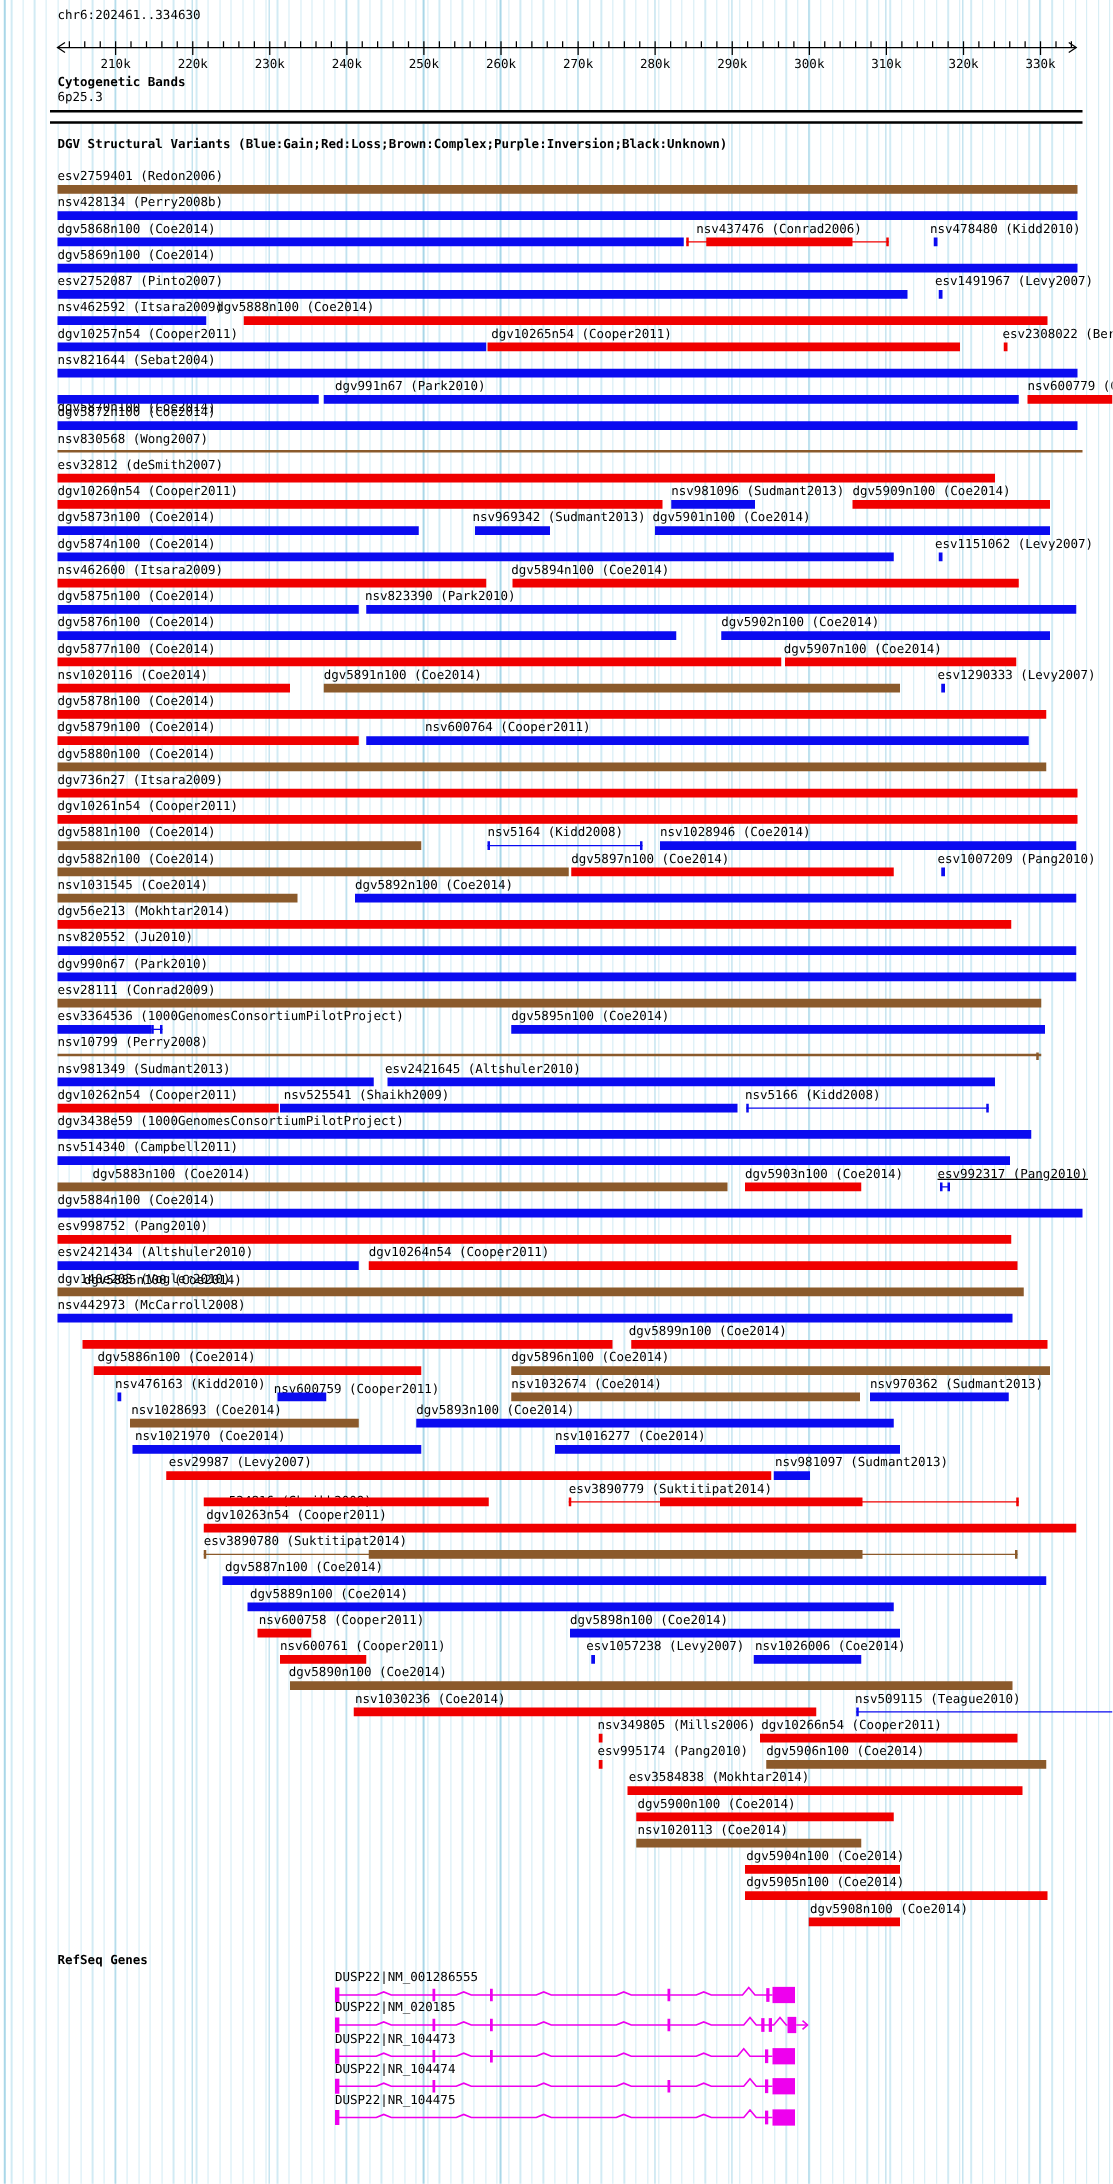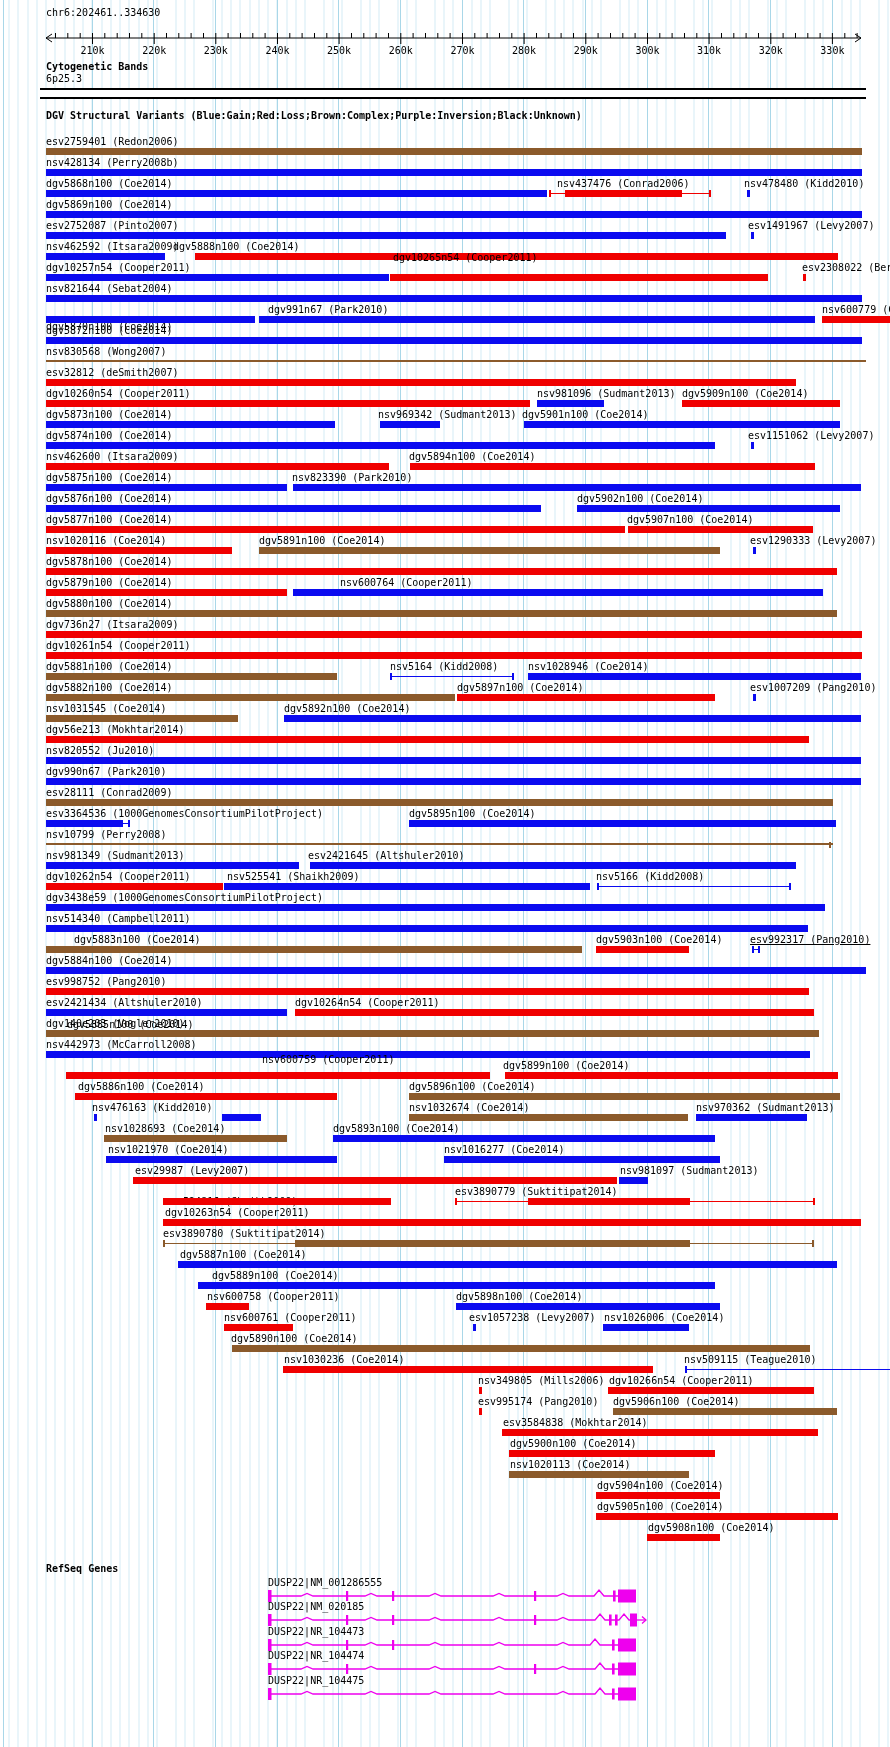--- a/index.html
+++ b/index.html
@@ -160,21 +160,21 @@
       </div>
       <div>
         <div class="lbl" style="left: 46px; top: 242px;">nsv462592 (Itsara2009)</div>
         <div class="abs" style="left: 46px; top: 253px; width: 119px; height: 7px; background: rgb(11, 11, 240);"></div>
         <div class="lbl" style="left: 173px; top: 242px;">dgv5888n100 (Coe2014)</div>
         <div class="abs" style="left: 195px; top: 253px; width: 643px; height: 7px; background: rgb(240, 0, 0);"></div>
       </div>
       <div>
         <div class="lbl" style="left: 46px; top: 263px;">dgv10257n54 (Cooper2011)</div>
         <div class="abs" style="left: 46px; top: 274px; width: 343px; height: 7px; background: rgb(11, 11, 240);"></div>
-        <div class="lbl" style="left: 393px; top: 253px;">dgv10265n54 (Cooper2011)</div>
+        <div class="lbl" style="left: 393px; top: 263px;">dgv10265n54 (Cooper2011)</div>
         <div class="abs" style="left: 390px; top: 274px; width: 378px; height: 7px; background: rgb(240, 0, 0);"></div>
         <div class="lbl" style="left: 802px; top: 263px;">esv2308022 (Ber</div>
         <div class="abs" style="left: 803px; top: 274px; width: 3px; height: 7px; background: rgb(240, 0, 0);"></div>
       </div>
       <div>
         <div class="lbl" style="left: 46px; top: 284px;">nsv821644 (Sebat2004)</div>
         <div class="abs" style="left: 46px; top: 295px; width: 816px; height: 7px; background: rgb(11, 11, 240);"></div>
       </div>
       <div>
         <div class="lbl" style="left: 46px; top: 322px;">dgv5870n100 (Coe2014)</div>
@@ -390,21 +390,21 @@
       </div>
       <div>
         <div class="lbl" style="left: 78px; top: 1082px;">dgv5886n100 (Coe2014)</div>
         <div class="abs" style="left: 75px; top: 1093px; width: 262px; height: 7px; background: rgb(240, 0, 0);"></div>
         <div class="lbl" style="left: 409px; top: 1082px;">dgv5896n100 (Coe2014)</div>
         <div class="abs" style="left: 409px; top: 1093px; width: 431px; height: 7px; background: rgb(139, 90, 43);"></div>
       </div>
       <div>
         <div class="lbl" style="left: 92px; top: 1103px;">nsv476163 (Kidd2010)</div>
         <div class="abs" style="left: 94px; top: 1114px; width: 3px; height: 7px; background: rgb(11, 11, 240);"></div>
-        <div class="lbl" style="left: 219px; top: 1055px; margin-left: 43px;">nsv600759 (Cooper2011)</div>
+        <div class="lbl" style="left: 219px; top: 1107px;">nsv600759 (Cooper2011)</div>
         <div class="abs" style="left: 222px; top: 1114px; width: 39px; height: 7px; background: rgb(11, 11, 240);"></div>
         <div class="lbl" style="left: 409px; top: 1103px;">nsv1032674 (Coe2014)</div>
         <div class="abs" style="left: 409px; top: 1114px; width: 279px; height: 7px; background: rgb(139, 90, 43);"></div>
         <div class="lbl" style="left: 696px; top: 1103px;">nsv970362 (Sudmant2013)</div>
         <div class="abs" style="left: 696px; top: 1114px; width: 111px; height: 7px; background: rgb(11, 11, 240);"></div>
       </div>
       <div>
         <div class="lbl" style="left: 105px; top: 1124px;">nsv1028693 (Coe2014)</div>
         <div class="abs" style="left: 104px; top: 1135px; width: 183px; height: 7px; background: rgb(139, 90, 43);"></div>
         <div class="lbl" style="left: 333px; top: 1124px;">dgv5893n100 (Coe2014)</div>
@@ -440,21 +440,21 @@
         <div class="abs" style="left: 163px; top: 1243px; width: 651px; height: 1px; background: rgb(139, 90, 43);"></div>
         <div class="abs" style="left: 163px; top: 1240px; width: 2px; height: 7px; background: rgb(139, 90, 43);"></div>
         <div class="abs" style="left: 812px; top: 1240px; width: 2px; height: 7px; background: rgb(139, 90, 43);"></div>
         <div class="abs" style="left: 295px; top: 1240px; width: 395px; height: 7px; background: rgb(139, 90, 43);"></div>
       </div>
       <div>
         <div class="lbl" style="left: 180px; top: 1250px;">dgv5887n100 (Coe2014)</div>
         <div class="abs" style="left: 178px; top: 1261px; width: 659px; height: 7px; background: rgb(11, 11, 240);"></div>
       </div>
       <div>
-        <div class="lbl" style="left: 212px; top: 1271px;">dgv5889n100 (Coe2014)</div>
+        <div class="lbl" style="left: 200px; top: 1271px;">dgv5889n100 (Coe2014)</div>
         <div class="abs" style="left: 198px; top: 1282px; width: 517px; height: 7px; background: rgb(11, 11, 240);"></div>
       </div>
       <div>
         <div class="lbl" style="left: 207px; top: 1292px;">nsv600758 (Cooper2011)</div>
         <div class="abs" style="left: 206px; top: 1303px; width: 43px; height: 7px; background: rgb(240, 0, 0);"></div>
         <div class="lbl" style="left: 456px; top: 1292px;">dgv5898n100 (Coe2014)</div>
         <div class="abs" style="left: 456px; top: 1303px; width: 264px; height: 7px; background: rgb(11, 11, 240);"></div>
       </div>
       <div>
         <div class="lbl" style="left: 224px; top: 1313px;">nsv600761 (Cooper2011)</div>

